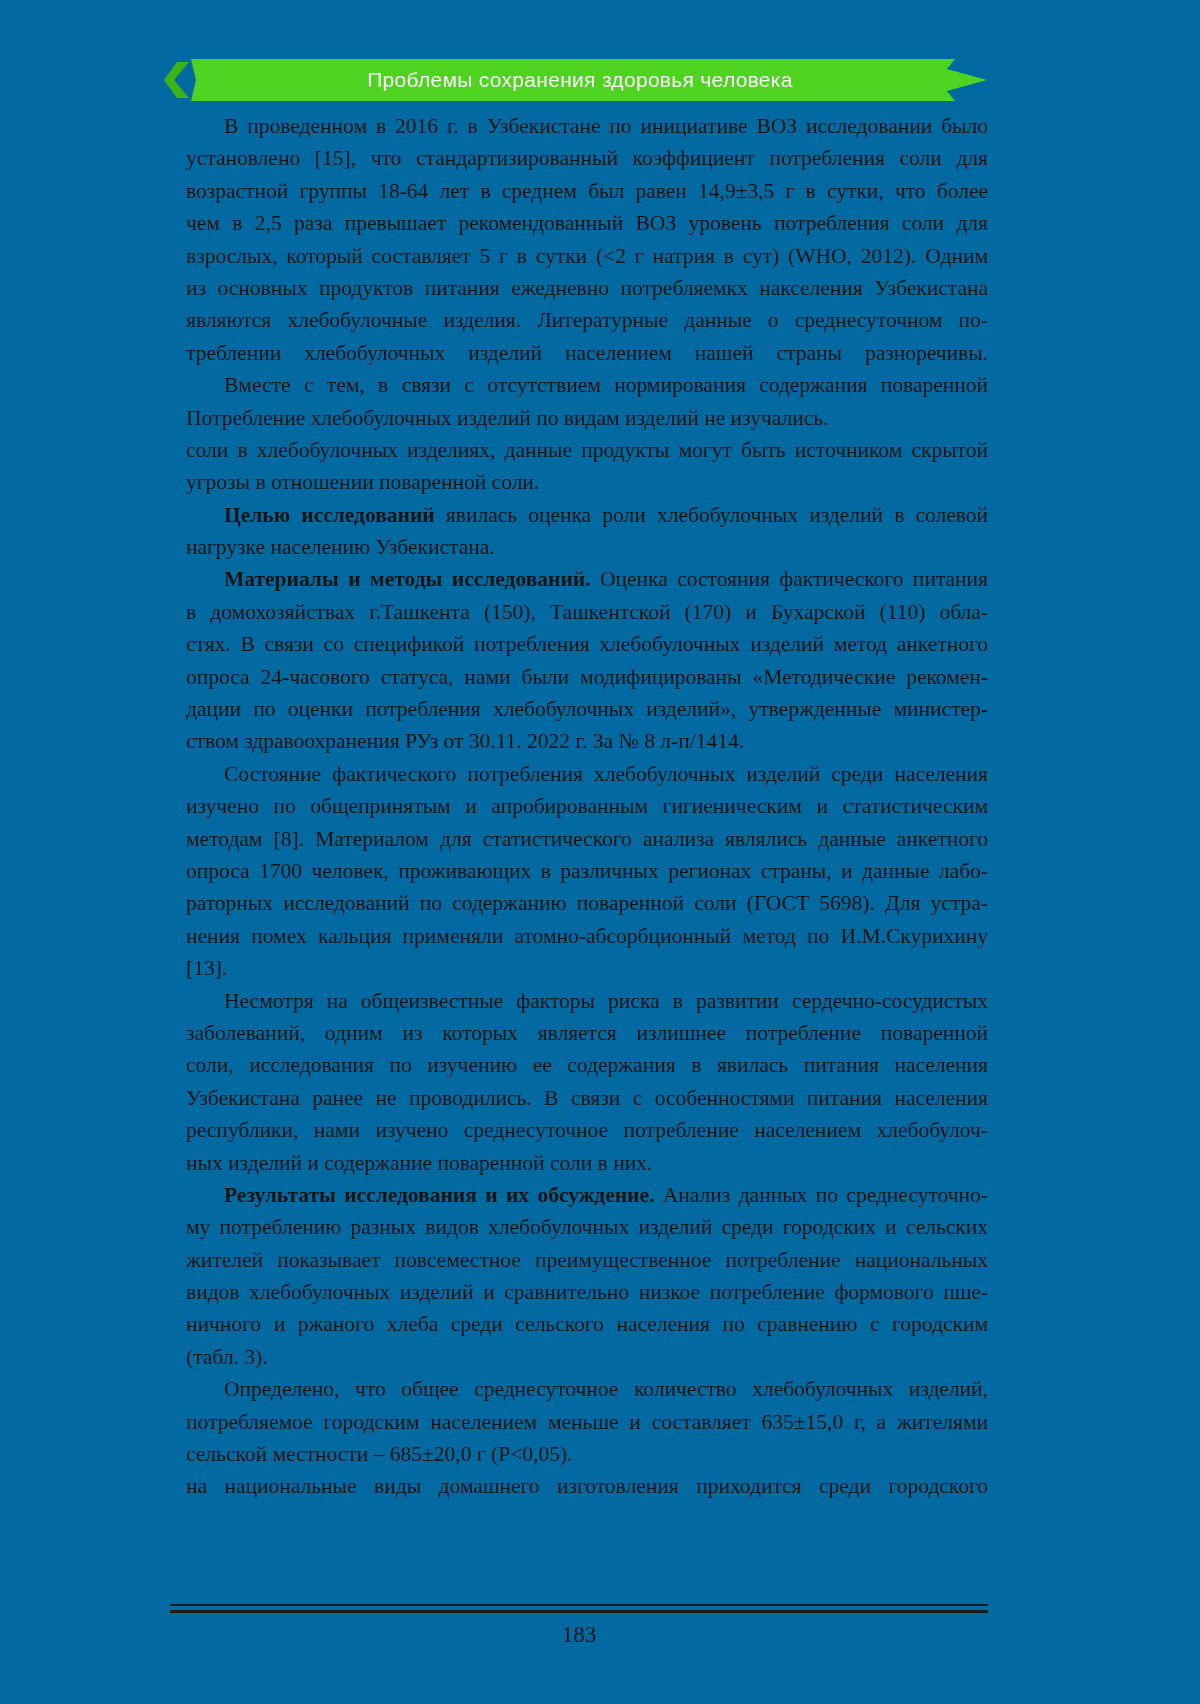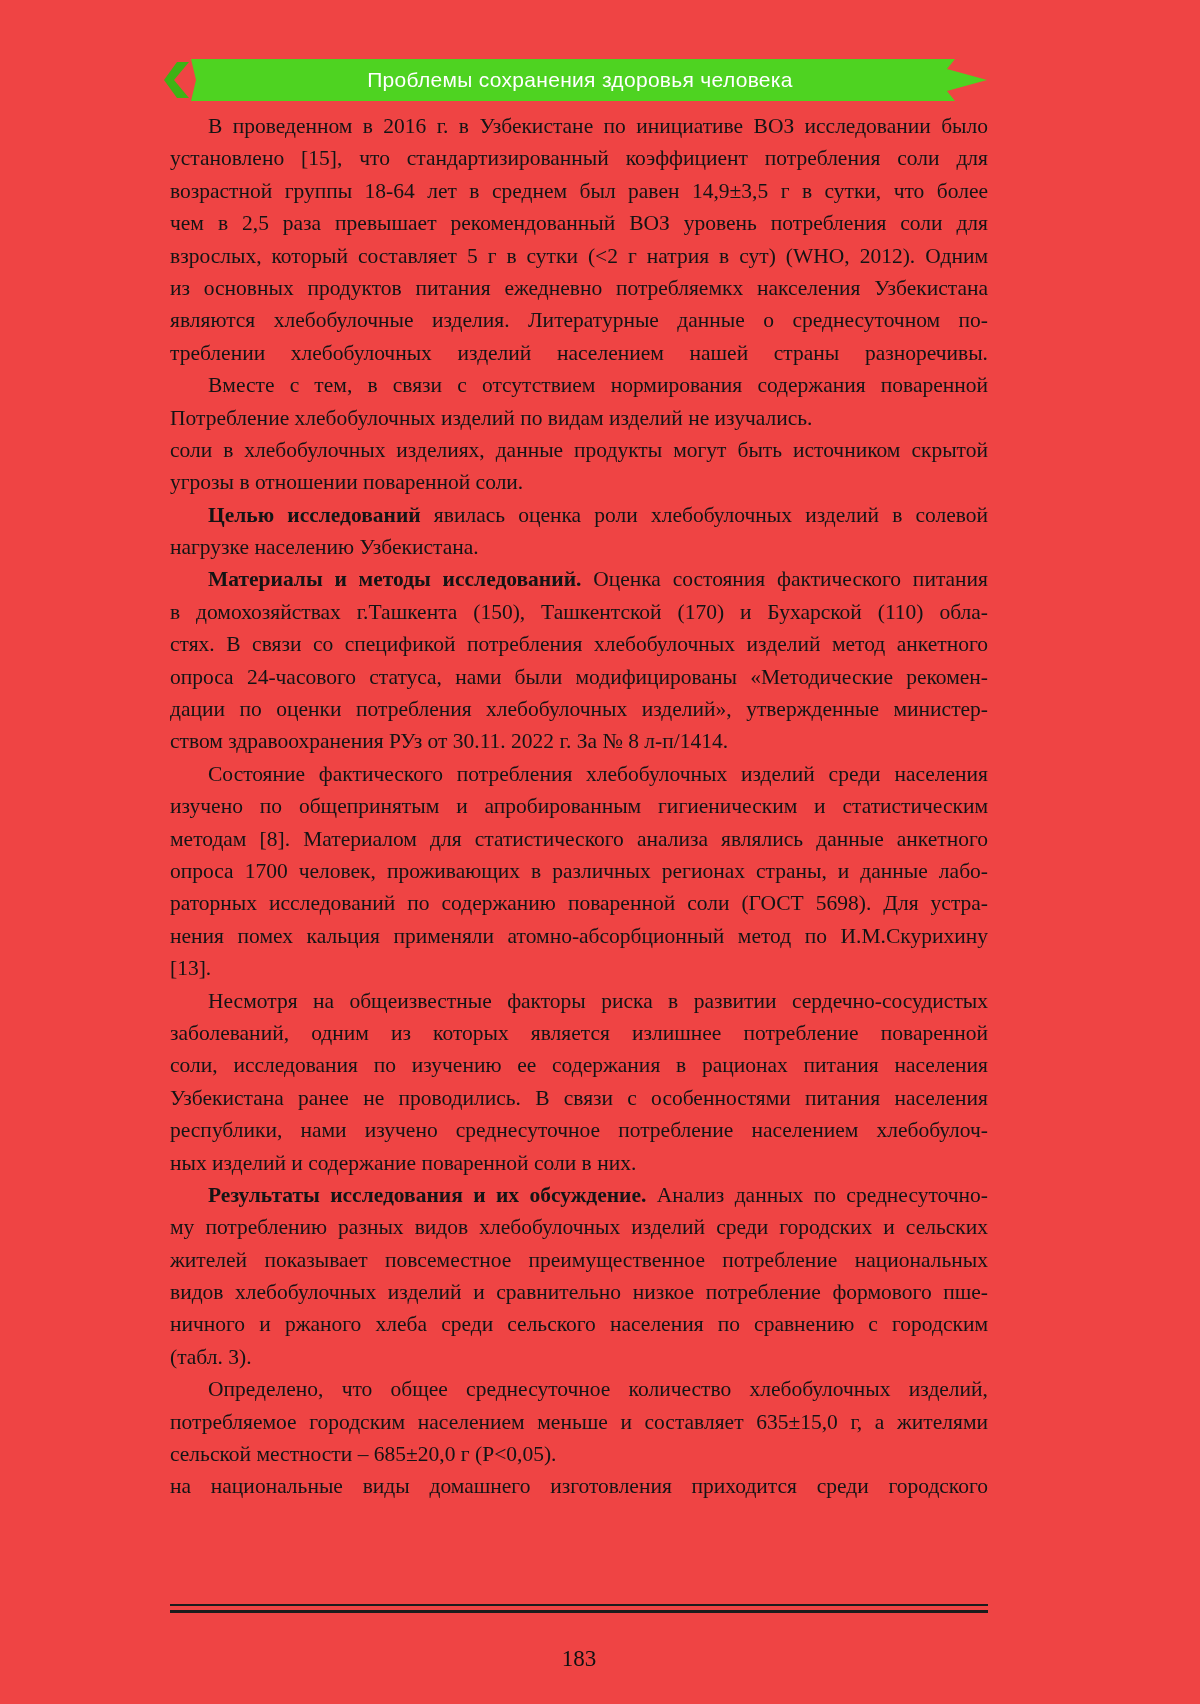--- a/index.html
+++ b/index.html
@@ -1,20 +1,20 @@
 <!DOCTYPE html>
 <html><head>
 <meta charset="utf-8">
 <style>
   html, body { margin: 0; padding: 0; background: #ffffff; }
   .page {
     position: relative;
     width: 1200px;
     height: 1704px;
-    background: #ef4444;
+    background: #0369a1;
     overflow: hidden;
     font-family: "Liberation Serif", serif;
     color: #151515;
   }
   
   .banner-wrap {
     position: absolute;
     left: 163px;
     top: 58px;
     width: 834px;
@@ -41,20 +41,21 @@
     font-size: 21.5px;
     line-height: 32.4px;
     color: #141414;
   }
   .line {
     height: 32.4px;
     overflow: hidden;
     text-align: justify;
     text-align-last: justify;
     white-space: normal;
+    margin-left: 16px;
   }
   .line.lastline { text-align-last: left; }
   .indent { display: inline-block; width: 38px; height: 1px; }
   .line b { font-weight: bold; }
   
   .footer-rule {
     position: absolute;
     left: 170px;
     top: 1604px;
     width: 818px;
@@ -65,21 +66,20 @@
   .page-number {
     position: absolute;
     left: 170px;
     top: 1620px;
     width: 818px;
     text-align: center;
     font-size: 23px;
     line-height: 30px;
     color: #111111;
     font-family: "Liberation Serif", serif;
-    margin-top: 24px;
   }
 </style>
 </head>
 <body>
 
 <div class="page">
 
   <div class="banner-wrap">
     <svg width="834" height="44" viewBox="0 0 834 44">
       <polygon points="14,4 26,4 11,22 26,40 14,40 1,22" stroke="none" fill="#3eb315"></polygon>
@@ -111,21 +111,21 @@
       <div class="line lastline">ством здравоохранения РУз от 30.11. 2022 г. За № 8 л-п/1414.</div>
       <div class="line"><span class="indent"></span>Состояние фактического потребления хлебобулочных изделий среди населения</div>
       <div class="line">изучено по общепринятым и апробированным гигиеническим и статистическим</div>
       <div class="line">методам [8]. Материалом для статистического анализа являлись данные анкетного</div>
       <div class="line">опроса 1700 человек, проживающих в различных регионах страны, и данные лабо-</div>
       <div class="line">раторных исследований по содержанию поваренной соли (ГОСТ 5698). Для устра-</div>
       <div class="line">нения помех кальция применяли атомно-абсорбционный метод по И.М.Скурихину</div>
       <div class="line lastline">[13].</div>
       <div class="line"><span class="indent"></span>Несмотря на общеизвестные факторы риска в развитии сердечно-сосудистых</div>
       <div class="line">заболеваний, одним из которых является излишнее потребление поваренной</div>
-      <div class="line">соли, исследования по изучению ее содержания в рационах питания населения</div>
+      <div class="line">соли, исследования по изучению ее содержания в явилась питания населения</div>
       <div class="line">Узбекистана ранее не проводились. В связи с особенностями питания населения</div>
       <div class="line">республики, нами изучено среднесуточное потребление населением хлебобулоч-</div>
       <div class="line lastline">ных изделий и содержание поваренной соли в них.</div>
       <div class="line"><span class="indent"></span><b>Результаты исследования и их обсуждение.</b> Анализ данных по среднесуточно-</div>
       <div class="line">му потреблению разных видов хлебобулочных изделий среди городских и сельских</div>
       <div class="line">жителей показывает повсеместное преимущественное потребление национальных</div>
       <div class="line">видов хлебобулочных изделий и сравнительно низкое потребление формового пше-</div>
       <div class="line">ничного и ржаного хлеба среди сельского населения по сравнению с городским</div>
       <div class="line lastline">(табл. 3).</div>
       <div class="line"><span class="indent"></span>Определено, что общее среднесуточное количество хлебобулочных изделий,</div>

